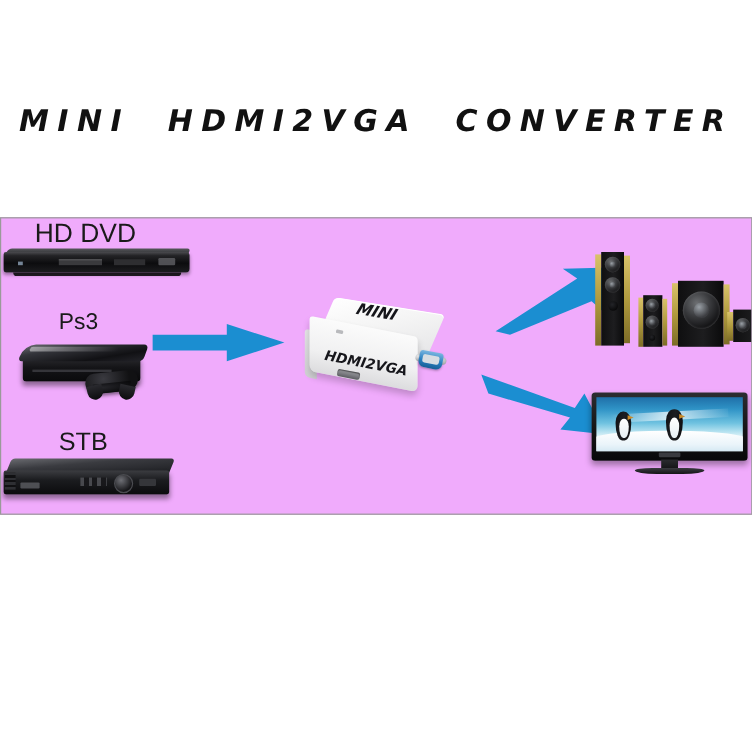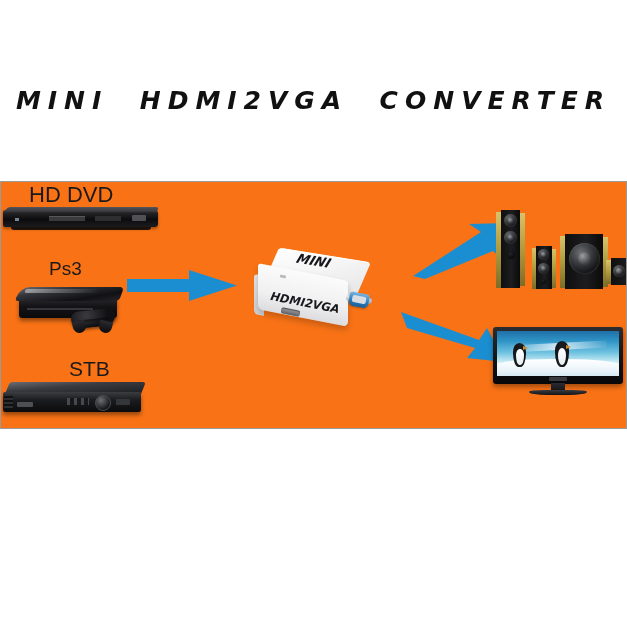--- a/index.html
+++ b/index.html
@@ -32,35 +32,35 @@
   }
 
   
   #panel {
     position: absolute;
     left: 0;
     top: 181px;
     width: 625px;
     height: 246px;
     border: 1px solid #9a9a9a;
-    background: #f97316;
+    background: #f0abfc;
     overflow: hidden;
   }
 
   .lbl {
     position: absolute;
     font-family: "Liberation Sans", sans-serif;
     color: #1a1a1a;
     white-space: pre;
   }
 
   
   #lbl-dvd { left: 28px;  top: 0px;   font-size: 22px; }
   #lbl-ps3 { left: 48px;  top: 76px;  font-size: 19px; }
-  #lbl-stb { left: 48px;  top: 175px; font-size: 21px; margin-left: 20px; }
+  #lbl-stb { left: 48px;  top: 175px; font-size: 21px; }
   #lbl-caption {
     left: 195px; top: 179px; font-size: 19px; color: #222222;
   }
 
   
   #dvd {
     position: absolute;
     left: 2px;
     top: 25px;
     width: 155px;

